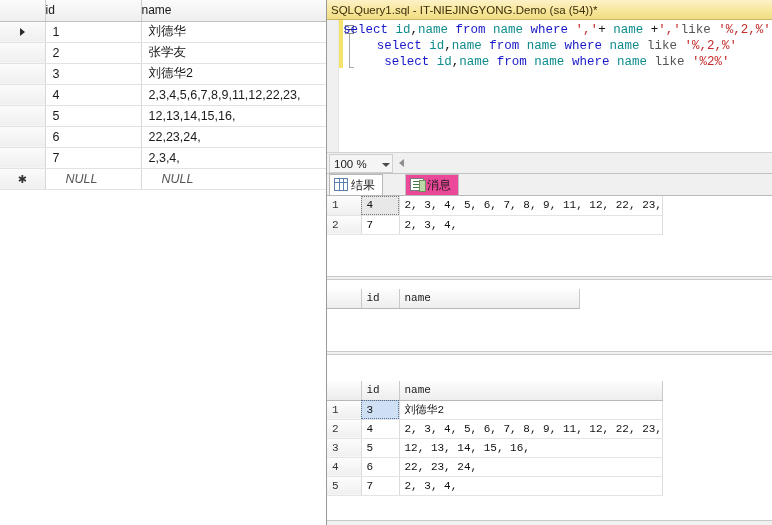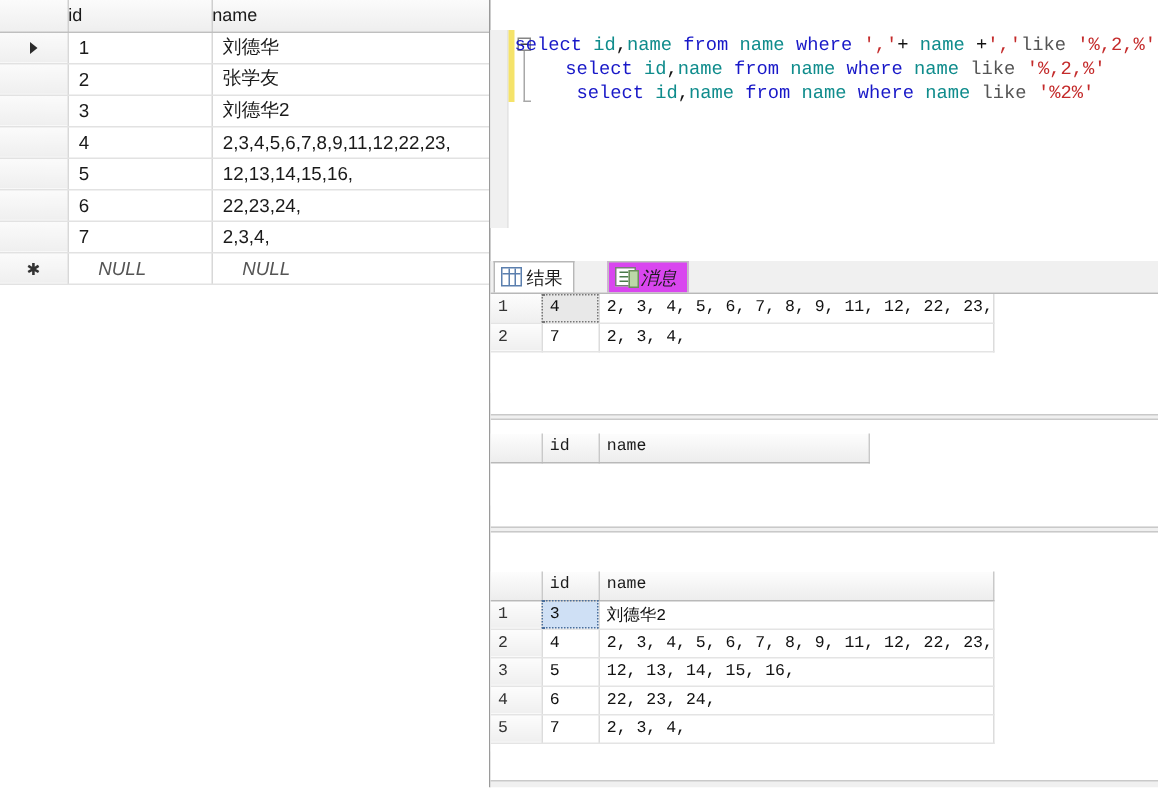--- a/index.html
+++ b/index.html
@@ -127,21 +127,21 @@
   #results-tabs {
     position: absolute; left: 0; top: 174px; width: 446px; height: 22px;
     background: #f0f0f0;
   }
   .rtab {
     position: absolute; top: 0; height: 22px;
     font-size: 12px; color: #1a1a1a; line-height: 21px;
     padding: 0 7px 0 4px; white-space: nowrap;
   }
   .rtab.active { left: 2px; background: #ffffff; border: 1px solid #b8b8b8; border-bottom: none; }
-  .rtab.inactive { left: 78px; background: #d946ef; border: 1px solid #c0c0c0; border-bottom: 1px solid #b8b8b8; font-style: italic; }
+  .rtab.inactive { left: 78px; background: #ec4899; border: 1px solid #c0c0c0; border-bottom: 1px solid #b8b8b8; }
   .tabicon { display: inline-block; width: 14px; height: 13px; vertical-align: -2px; margin-right: 3px; position: relative; }
   .ic-grid { background: #ffffff; border: 1px solid #5b7fae; }
   .ic-grid::before { content:""; position:absolute; left:0; top:3px; width:12px; height:1px; background:#5b7fae; }
   .ic-grid::after  { content:""; position:absolute; left:4px; top:0; width:1px; height:11px; background:#5b7fae; box-shadow: 4px 0 0 #5b7fae; }
   .ic-msg { background: #ffffff; border: 1px solid #7a7a7a; }
   .ic-msg::before { content:""; position:absolute; left:2px; top:2px; width:6px; height:1px; background:#4a7a4a; box-shadow:0 3px 0 #4a7a4a, 0 6px 0 #4a7a4a; }
   .ic-msg::after { content:""; position:absolute; left:8px; top:1px; width:5px; height:10px; background:#bcd8a8; border:1px solid #6b8f5b; }
 
   #results-body {
     position: absolute; left: 0; top: 195px; width: 446px; height: 325px;
@@ -243,30 +243,38 @@
             <td class="rowhdr"><span class="star-marker">✱</span></td>
             <td class="null-cell">NULL</td>
             <td class="null-cell">NULL</td>
           </tr>
         </tbody>
     </table>
   </div>
 
   <div id="right-pane">
 
+    <div id="doc-tab">SQLQuery1.sql - IT-NIEJINGYONG.Demo (sa (54))*</div>
 
     <div id="editor">
       <div id="editor-indicator"></div>
       <div id="editor-changebar"></div>
       <div class="fold-box"></div>
       <div class="fold-line"></div>
       <div class="fold-foot"></div>
       <div id="code"><div><span class="kw">select </span><span class="ident">id</span><span class="plain">,</span><span class="ident">name </span><span class="kw">from </span><span class="ident">name </span><span class="kw">where </span><span class="str">','</span><span class="plain">+ </span><span class="ident">name </span><span class="plain">+</span><span class="str">','</span><span class="op">like </span><span class="str">'%,2,%'</span></div><div><span class="kw">select </span><span class="ident">id</span><span class="plain">,</span><span class="ident">name </span><span class="kw">from </span><span class="ident">name </span><span class="kw">where </span><span class="ident">name </span><span class="op">like </span><span class="str">'%,2,%'</span></div><div><span class="kw">select </span><span class="ident">id</span><span class="plain">,</span><span class="ident">name </span><span class="kw">from </span><span class="ident">name </span><span class="kw">where </span><span class="ident">name </span><span class="op">like </span><span class="str">'%2%'</span></div></div>
     </div>
 
+    <div id="zoombar">
+      <div id="zoom-combo">
+        <span>100 %</span>
+        <span id="zoom-caret"></span>
+      </div>
+      <div id="zoom-hsplit"></div>
+    </div>
 
     <div id="results-tabs">
       <div class="rtab active">
         <span class="tabicon ic-grid"></span><span class="cjk">结果</span>
       </div>
       <div class="rtab inactive">
         <span class="tabicon ic-msg"></span><span class="cjk">消息</span>
       </div>
     </div>
 

